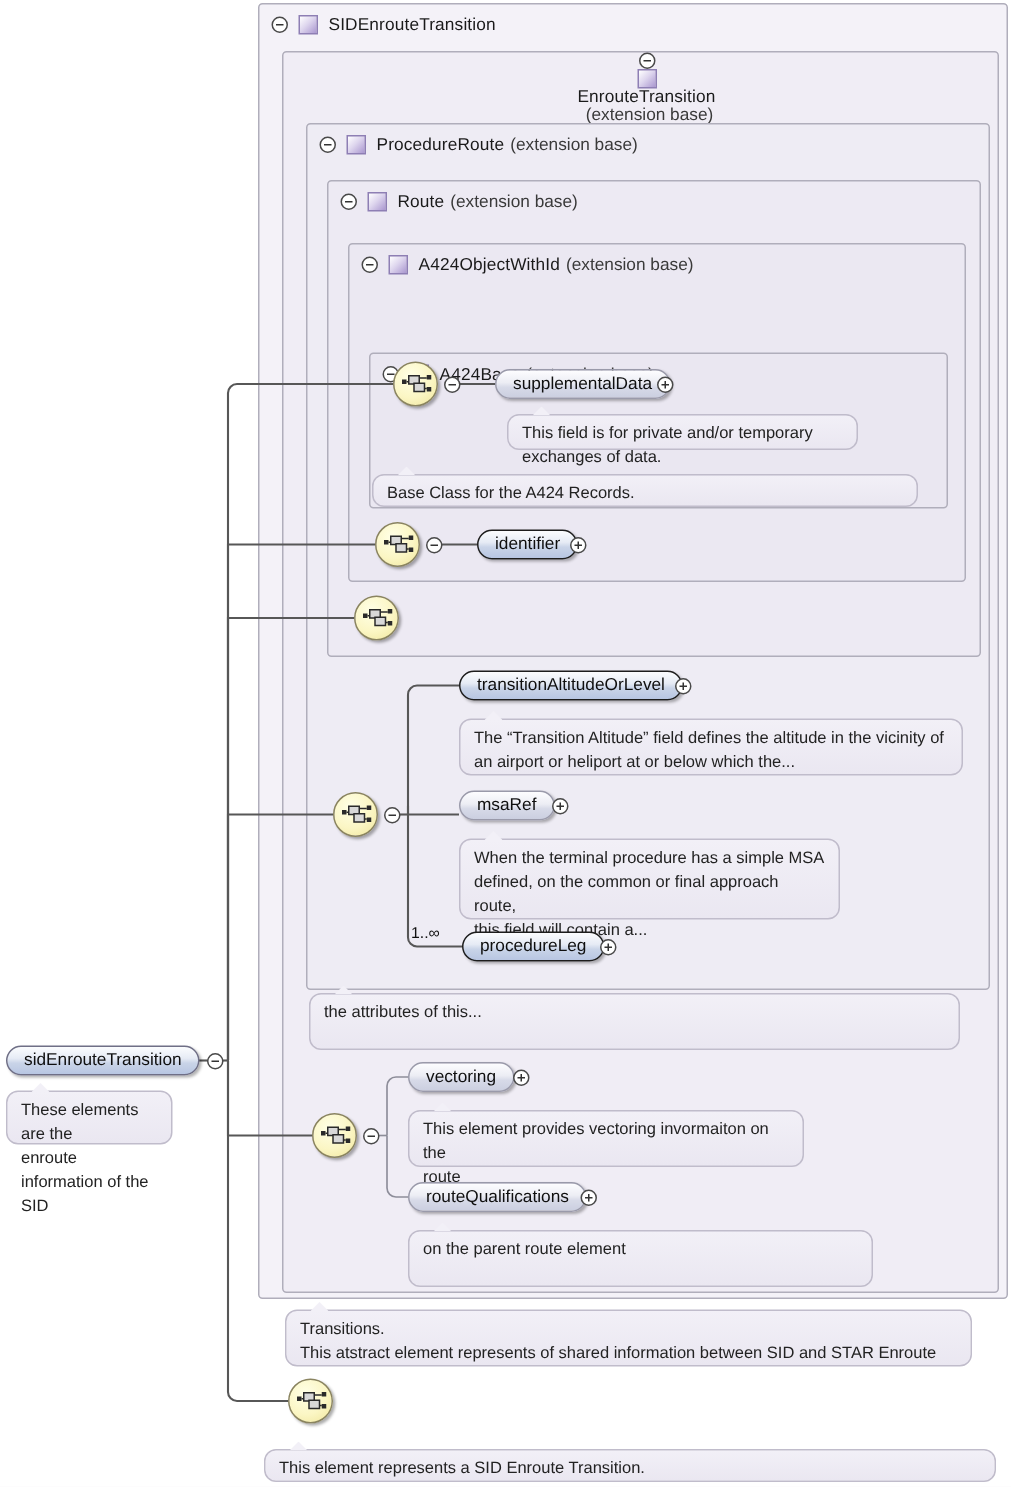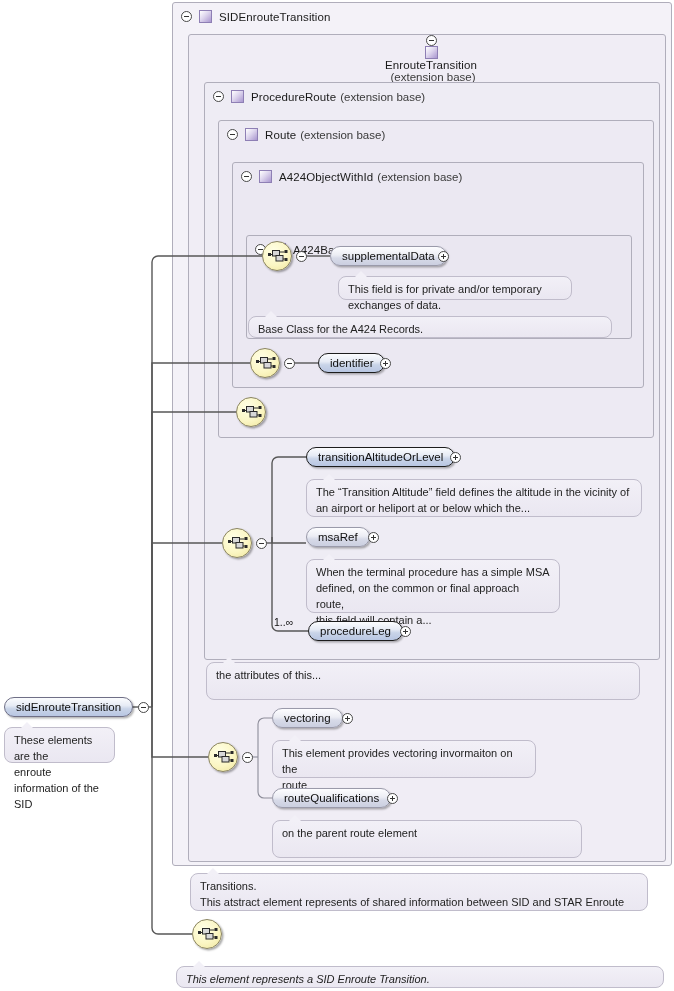--- a/index.html
+++ b/index.html
@@ -461,18 +461,18 @@
     <div class="tail"></div>
     <div>on the parent route element</div>
   </div>
 
   <div class="doc" style="left:190px; top:873px; width:458px; height:38px;">
     <div class="tail"></div>
     <div>Transitions.</div>
     <div>This atstract element represents of shared information between SID and STAR Enroute</div>
   </div>
 
-  <div class="doc" style="left:176px; top:966px; width:488px; height:22px;font-style:italic;">
+  <div class="doc" style="left:176px; top:966px; width:488px; height:22px;">
     <div class="tail"></div>
     <div>This element represents a SID Enroute Transition.</div>
   </div>
 
 </div>
 
 </body></html>

